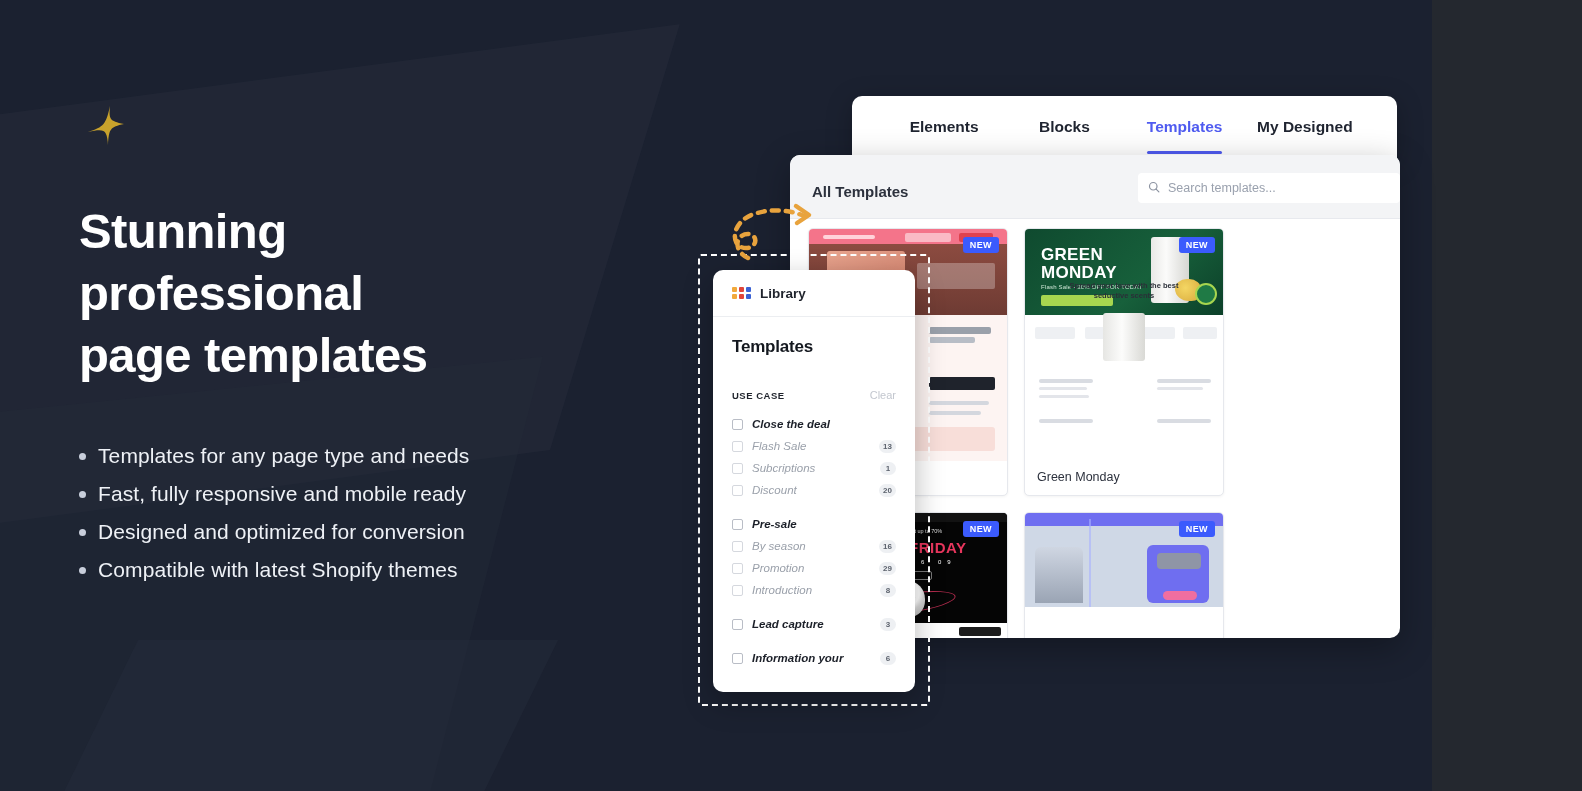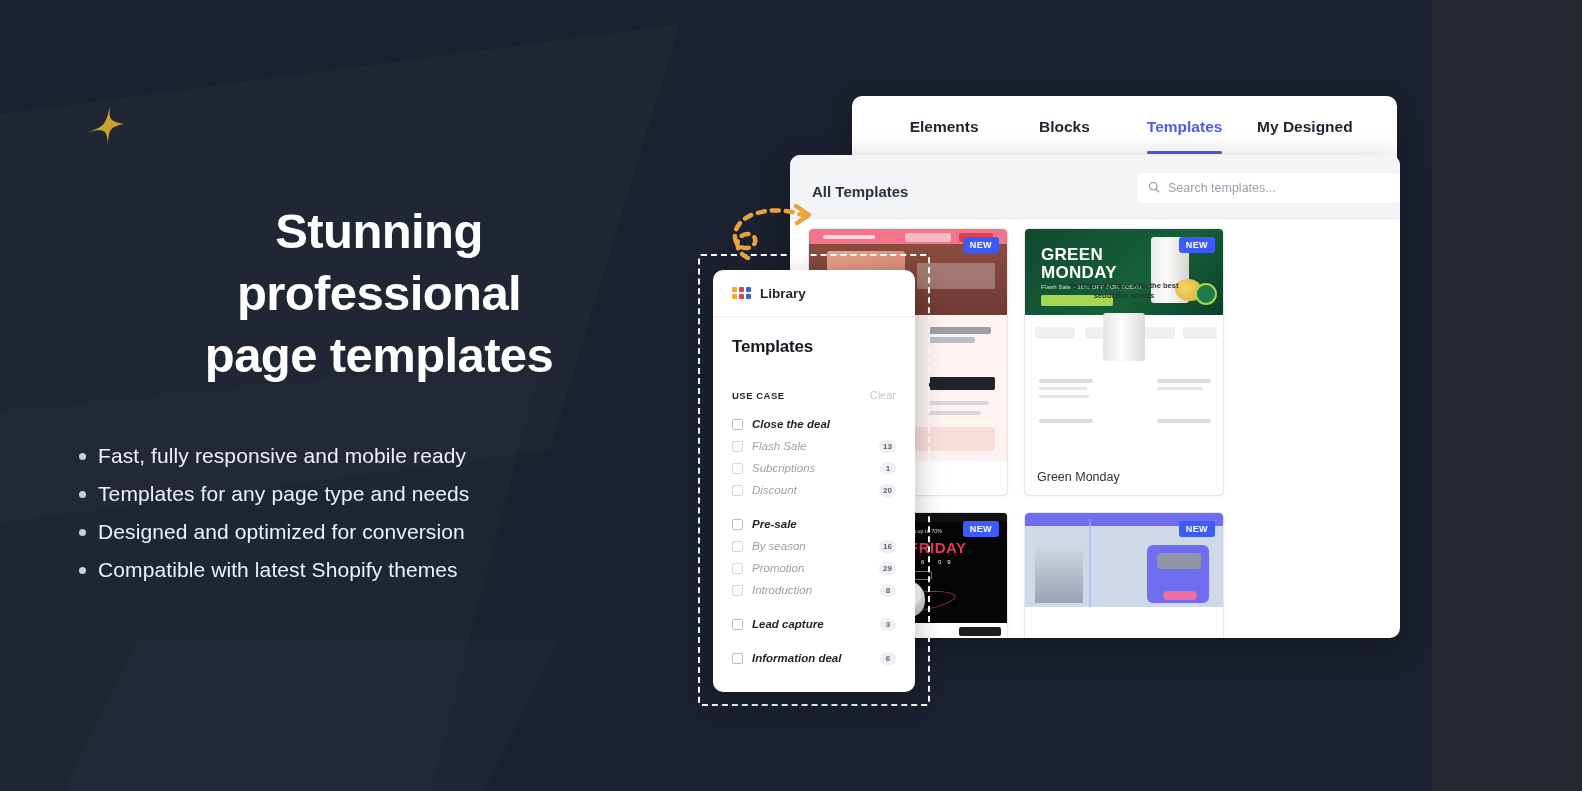--- a/index.html
+++ b/index.html
@@ -71,21 +71,21 @@
   .headline {
     position: absolute;
     left: 0; top: 200px;
     width: 600px;
     color: #ffffff;
     font-size: 49px;
     font-weight: bold;
     line-height: 62px;
     letter-spacing: -.6px;
   }
-  .headline .ln { display: block; text-align: center; }
+  .headline .ln { display: block; }
 
   .bullets {
     position: absolute;
     left: 0; top: 437px;
     width: 600px;
     list-style: none;
   }
   .bullets li {
     position: relative;
     color: #eef1f6;
@@ -374,22 +374,22 @@
       </svg>
     </div>
 
     <h1 class="headline">
       <span class="ln">Stunning</span>
       <span class="ln">professional</span>
       <span class="ln">page templates</span>
     </h1>
 
     <ul class="bullets">
+      <li>Templates for any page type and needs</li>
       <li>Fast, fully responsive and mobile ready</li>
-      <li>Templates for any page type and needs</li>
       <li>Designed and optimized for conversion</li>
       <li>Compatible with latest Shopify themes</li>
     </ul>
   </div>
 
   <div class="tabbar-card">
     <div class="tabbar">
       <div class="tab">Elements</div>
       <div class="tab">Blocks</div>
       <div class="tab active">Templates</div>
@@ -575,20 +575,20 @@
           <span class="count">8</span>
         </div>
 
         <div class="filter-item bold gap">
           <span class="cbox"></span>
           <span class="fname">Lead capture</span>
           <span class="count">3</span>
         </div>
         <div class="filter-item bold gap">
           <span class="cbox"></span>
-          <span class="fname">Information deal</span>
+          <span class="fname">Information your</span>
           <span class="count">6</span>
         </div>
       </div>
     </div>
   </div>
 
 </div>
 
 </body></html>

